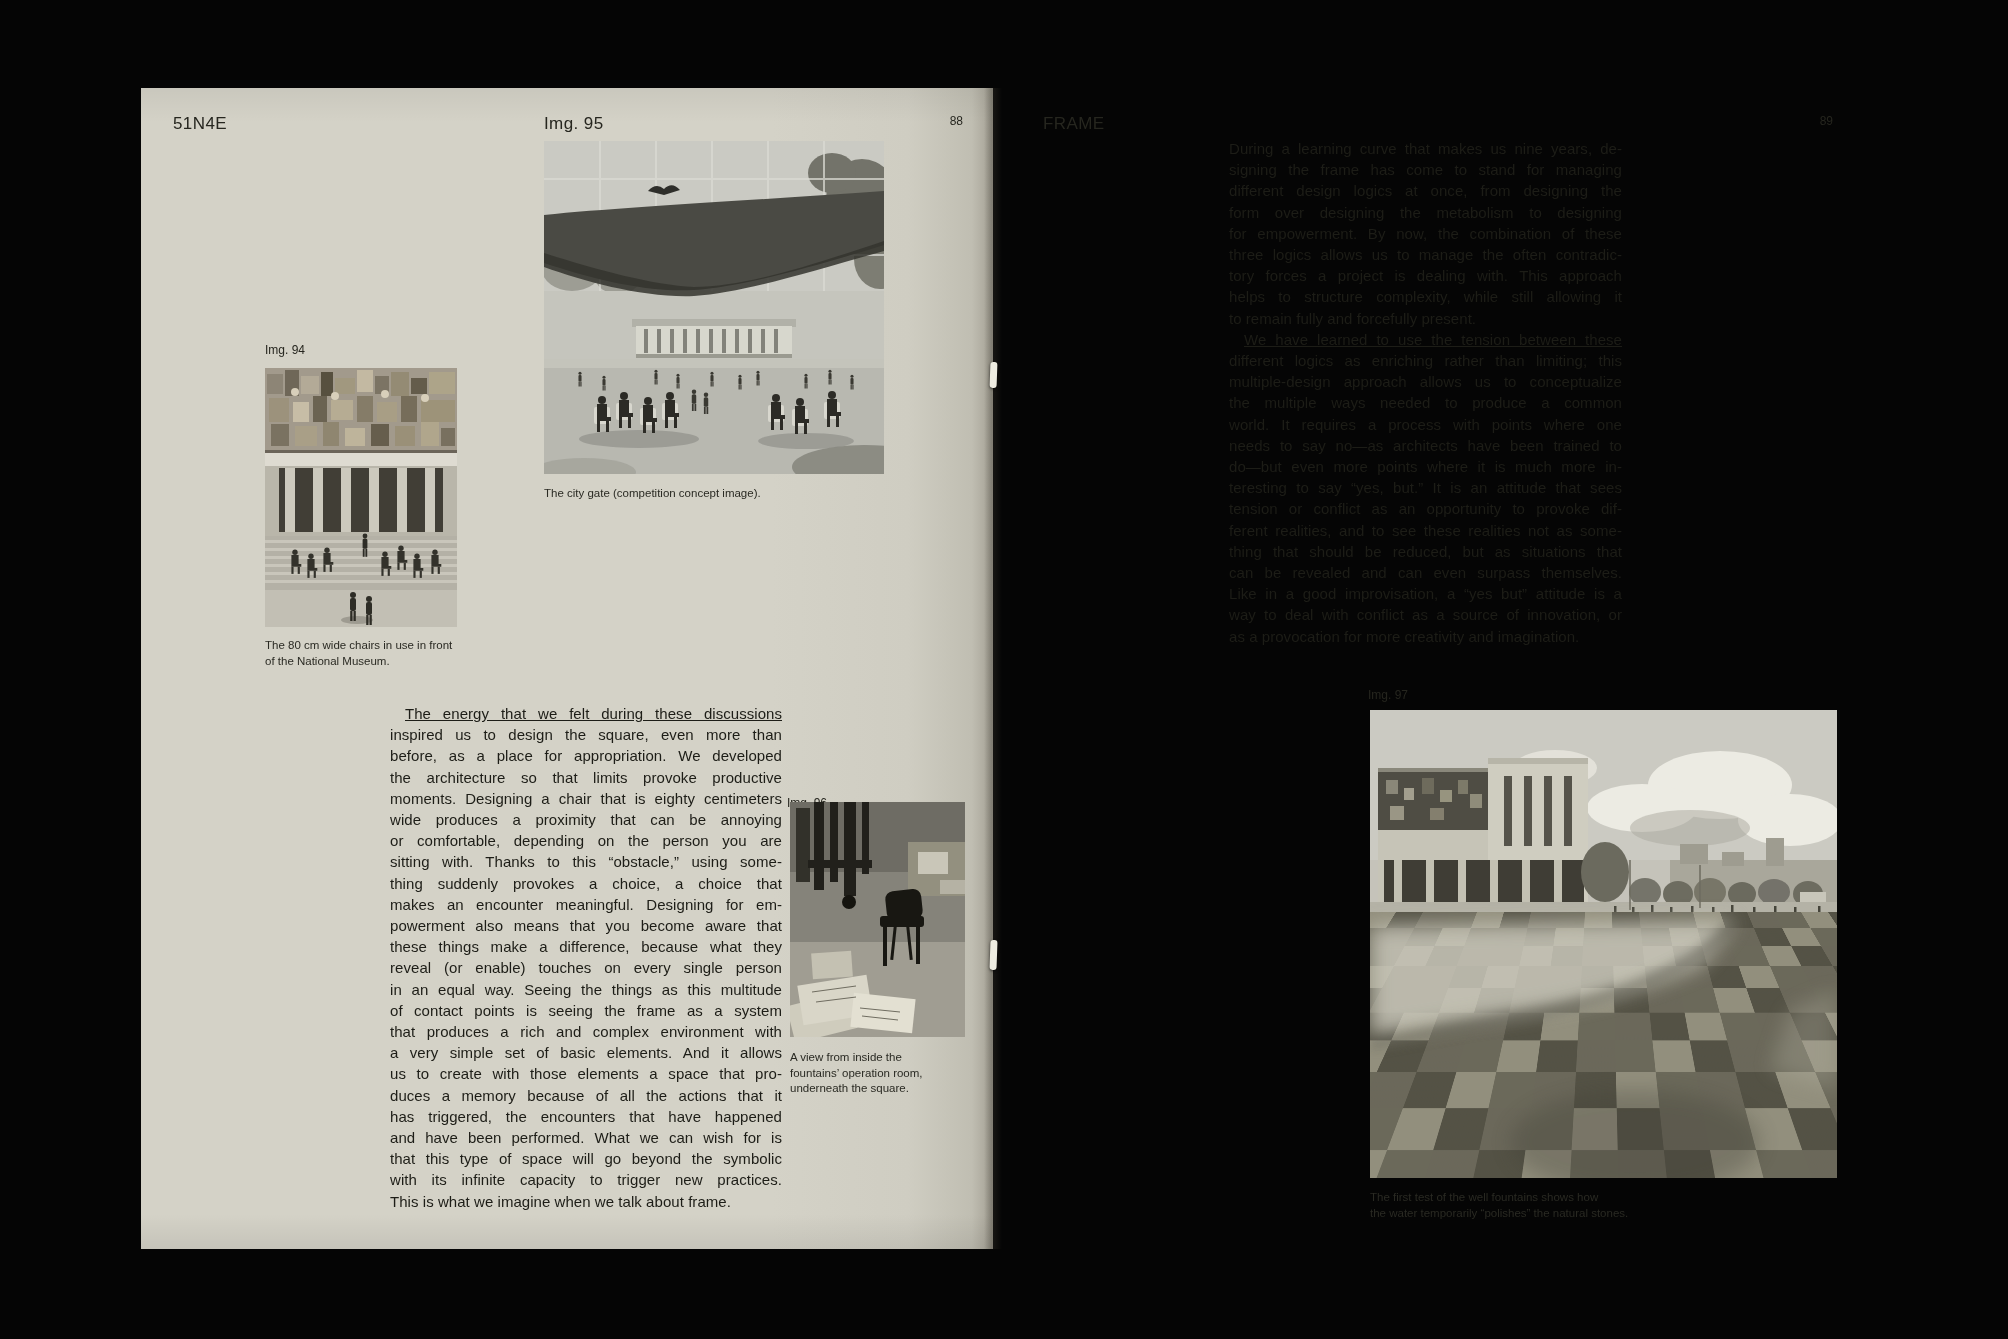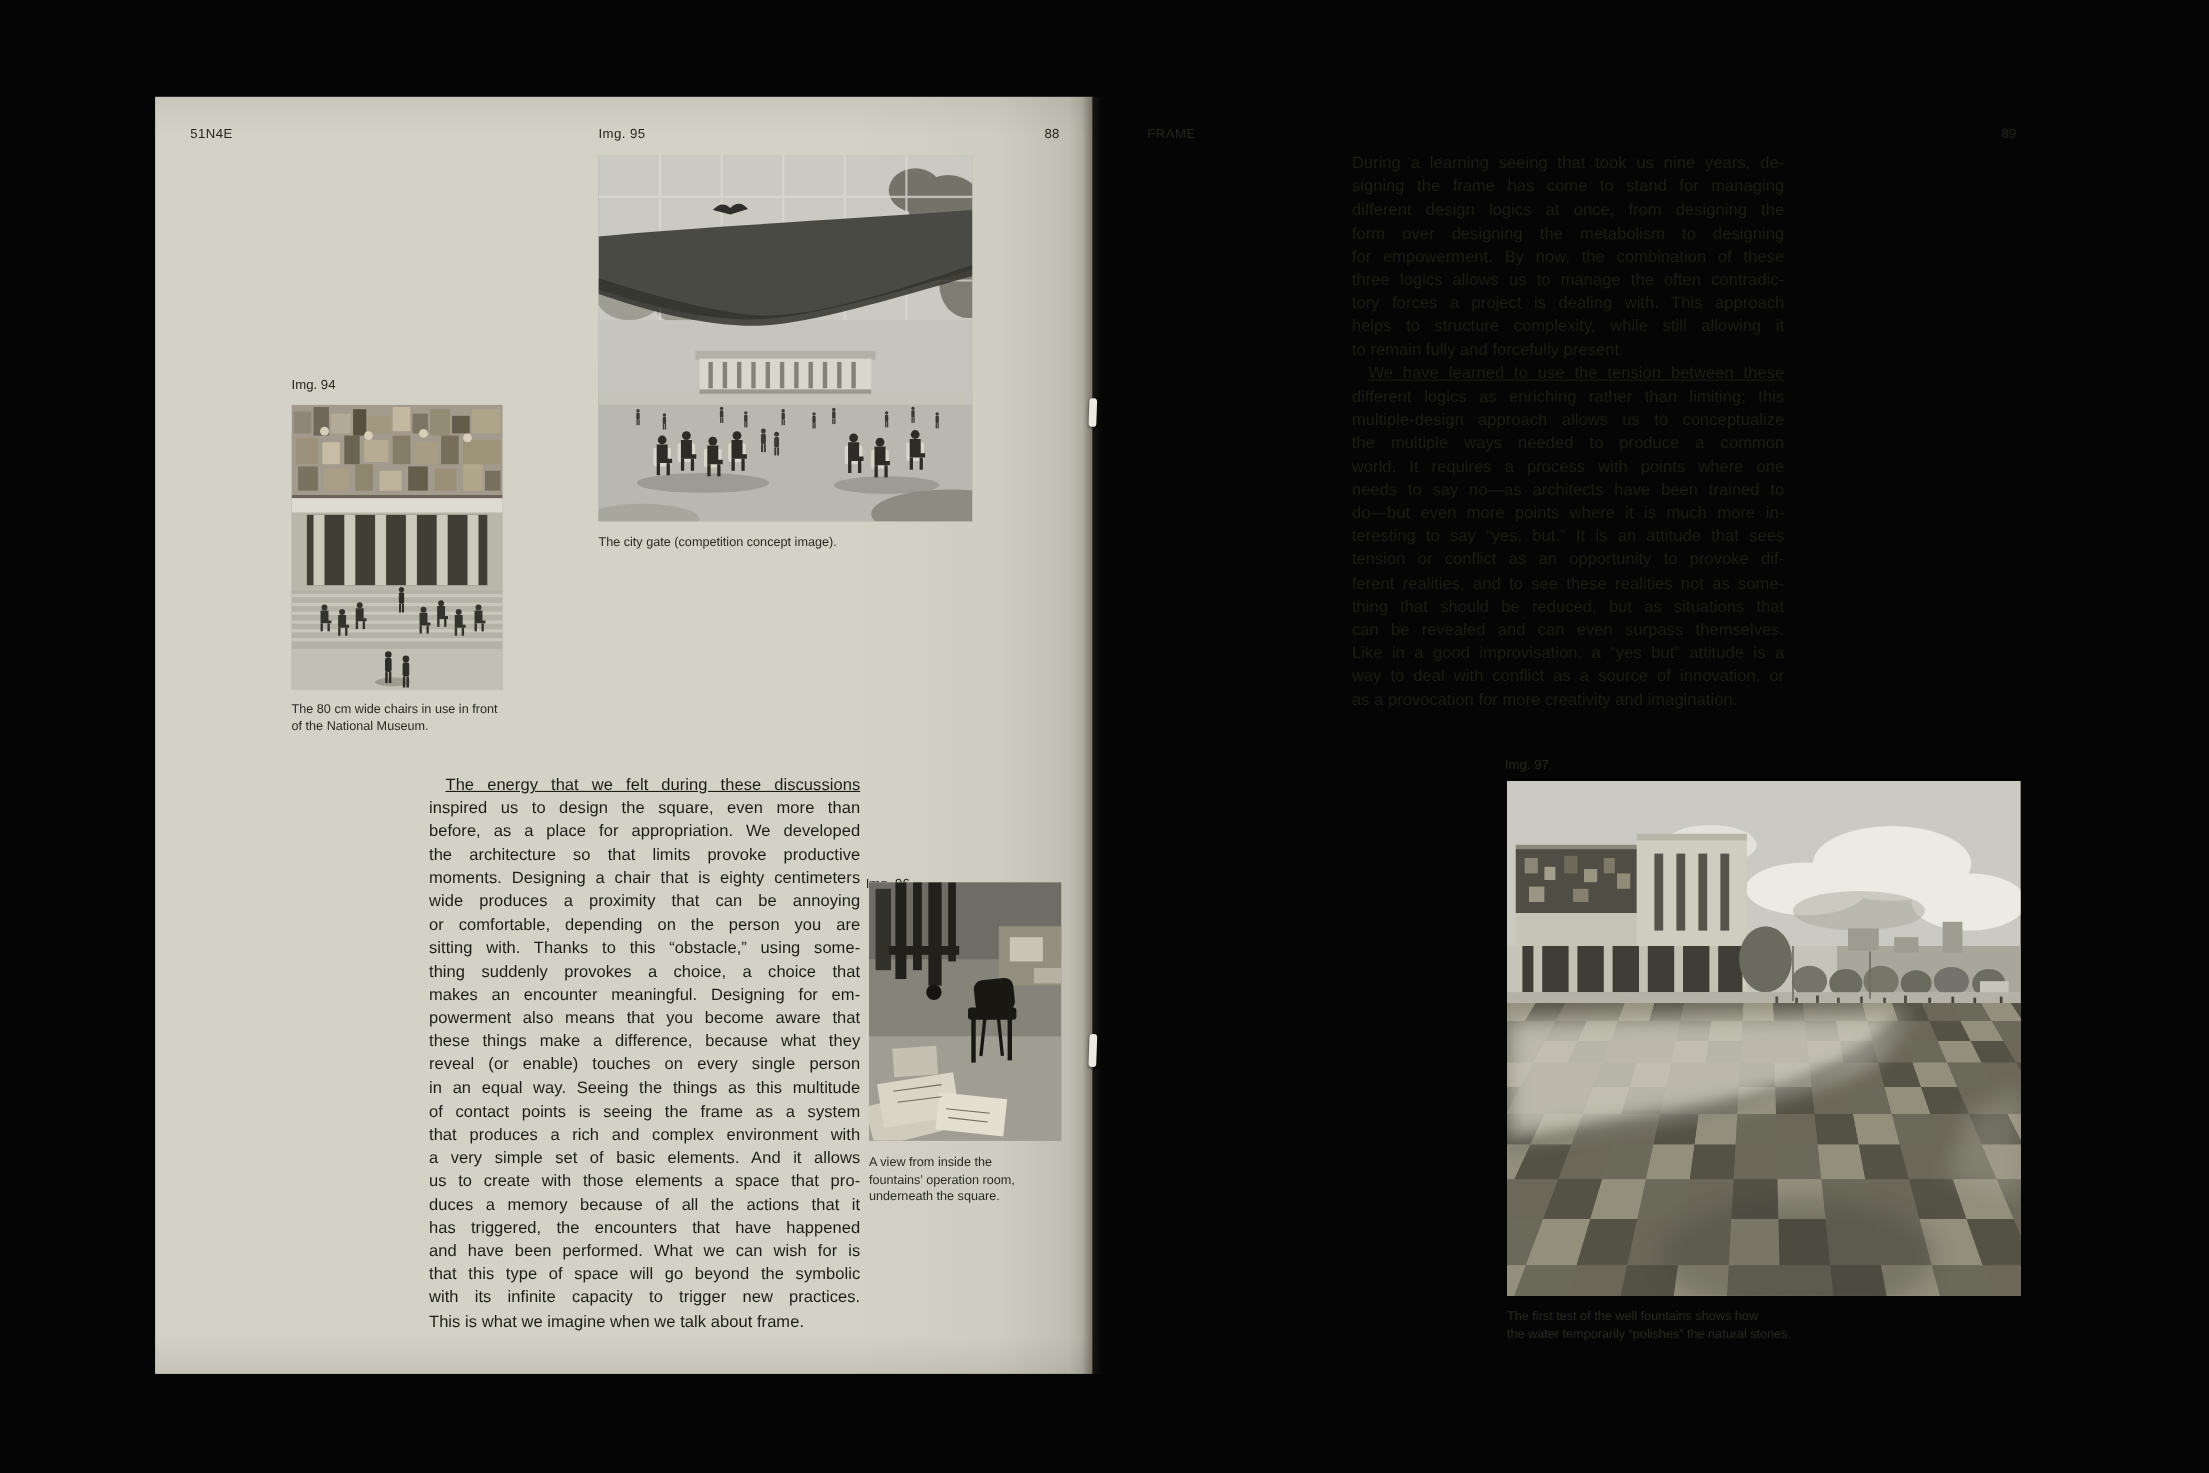--- a/index.html
+++ b/index.html
@@ -7,21 +7,21 @@
          font-family:"Liberation Sans",sans-serif;}
   .page{position:absolute;top:88px;width:852px;height:1161px;}
   .page-left{left:141px;background:linear-gradient(90deg,#d4d2c7 0%,#d4d2c7 74%,#cfcdc2 90%,#c0beb2 97.5%,#a39f93 100%);}
   .page-right{left:993px;background:linear-gradient(90deg,#aeac a0 0%,#b5b3a7 0%,#d0cec2 1.4%,#d8d6ca 4%,#d6d4c8 60%,#d2d0c4 95.5%,#dedccf 99%,#bab8ac 100%);}
   .page::before{content:"";position:absolute;inset:0;pointer-events:none;
      background:linear-gradient(180deg,rgba(0,0,0,.05) 0%,rgba(0,0,0,0) 3%,rgba(0,0,0,0) 97%,rgba(0,0,0,.07) 100%);}
   .spine{position:absolute;left:984px;top:88px;width:18px;height:1161px;pointer-events:none;
      background:linear-gradient(90deg,rgba(0,0,0,0) 0%,rgba(40,38,30,.30) 45%,rgba(70,66,55,.25) 55%,rgba(0,0,0,0) 100%);}
   .stitch{position:absolute;width:7px;background:#eeece1;border-radius:3px;
      box-shadow:0 1px 3px rgba(0,0,0,.65);transform:rotate(2deg);}
-  .runhead{position:absolute;top:26px;font-size:12px;letter-spacing:.4px;color:#26261f;}
+  .runhead{position:absolute;top:26px;font-size:17px;letter-spacing:.4px;color:#26261f;}
   .pagenum{position:absolute;top:26px;font-size:12px;color:#26261f;}
   .imglabel{position:absolute;font-size:12px;color:#26261f;}
   .caption{position:absolute;font-size:11.5px;line-height:15.5px;color:#2a2a23;}
   .bodytext{position:absolute;font-size:15px;line-height:21.2px;color:#1d1d17;letter-spacing:.05px;}
   .bodytext .tl{text-align:justify;text-align-last:justify;}
   .bodytext .tl.plast{text-align-last:left;}
   .bodytext .para.indent .tl.pfirst{text-indent:15px;text-decoration:underline;}
   .photo{position:absolute;overflow:hidden;background:#b7b6ae;}
   .photo svg{position:absolute;left:0;top:0;}
   
@@ -303,21 +303,21 @@
         <div class="cl">underneath the square.</div>
       </div>
   </div>
 
   <div class="page page-right">
     <div class="runhead" style="left:50px;">FRAME</div>
     <div class="pagenum" style="right:12px;">89</div>
 
     <div class="bodytext" style="left:236px;top:50px;width:393px;">
         <div class="para">
-          <div class="tl pfirst">During a learning seeing that took us nine years, de-</div>
+          <div class="tl pfirst">During a learning curve that makes us nine years, de-</div>
           <div class="tl">signing the frame has come to stand for managing</div>
           <div class="tl">different design logics at once, from designing the</div>
           <div class="tl">form over designing the metabolism to designing</div>
           <div class="tl">for empowerment. By now, the combination of these</div>
           <div class="tl">three logics allows us to manage the often contradic-</div>
           <div class="tl">tory forces a project is dealing with. This approach</div>
           <div class="tl">helps to structure complexity, while still allowing it</div>
           <div class="tl plast">to remain fully and forcefully present.</div>
         </div>
         <div class="para indent">

